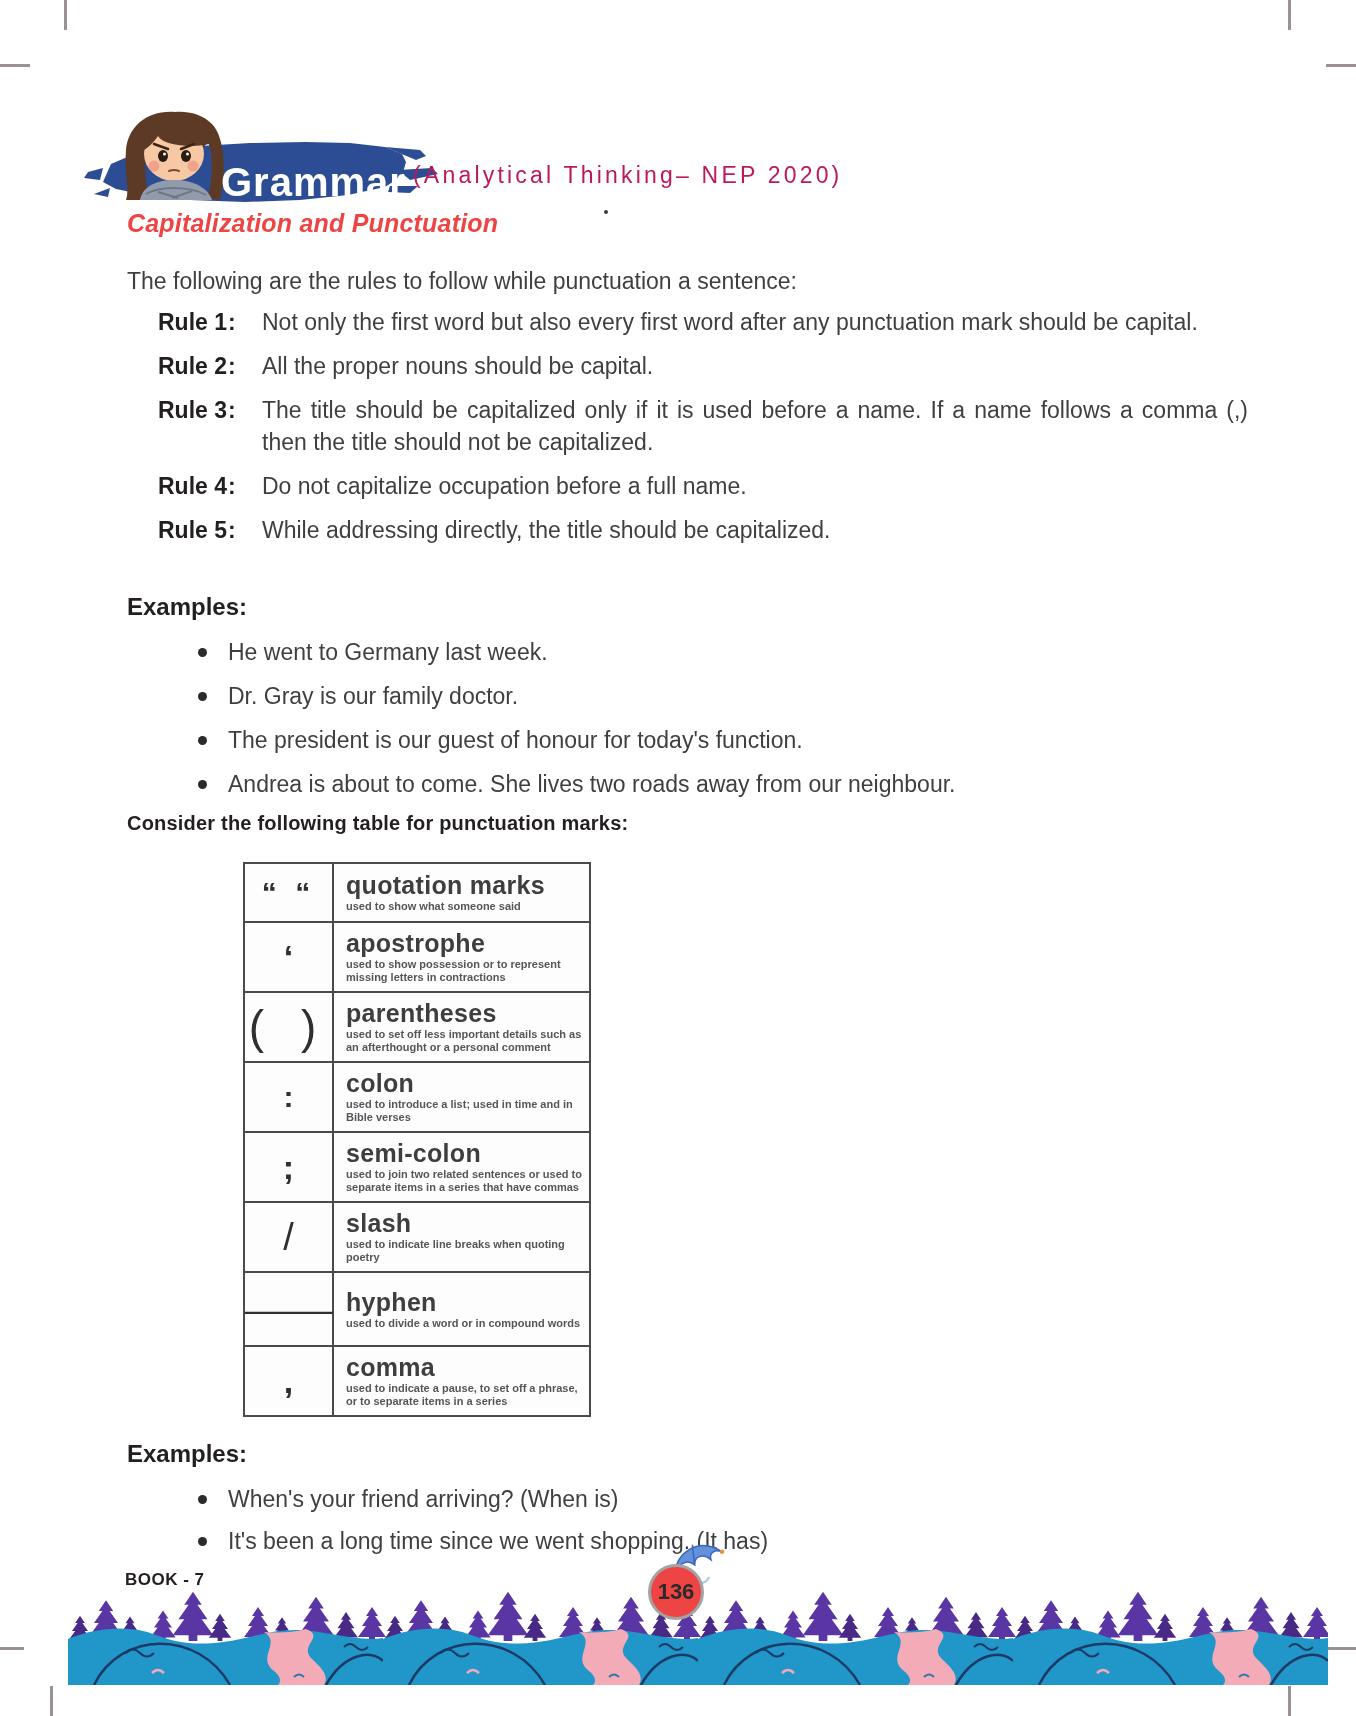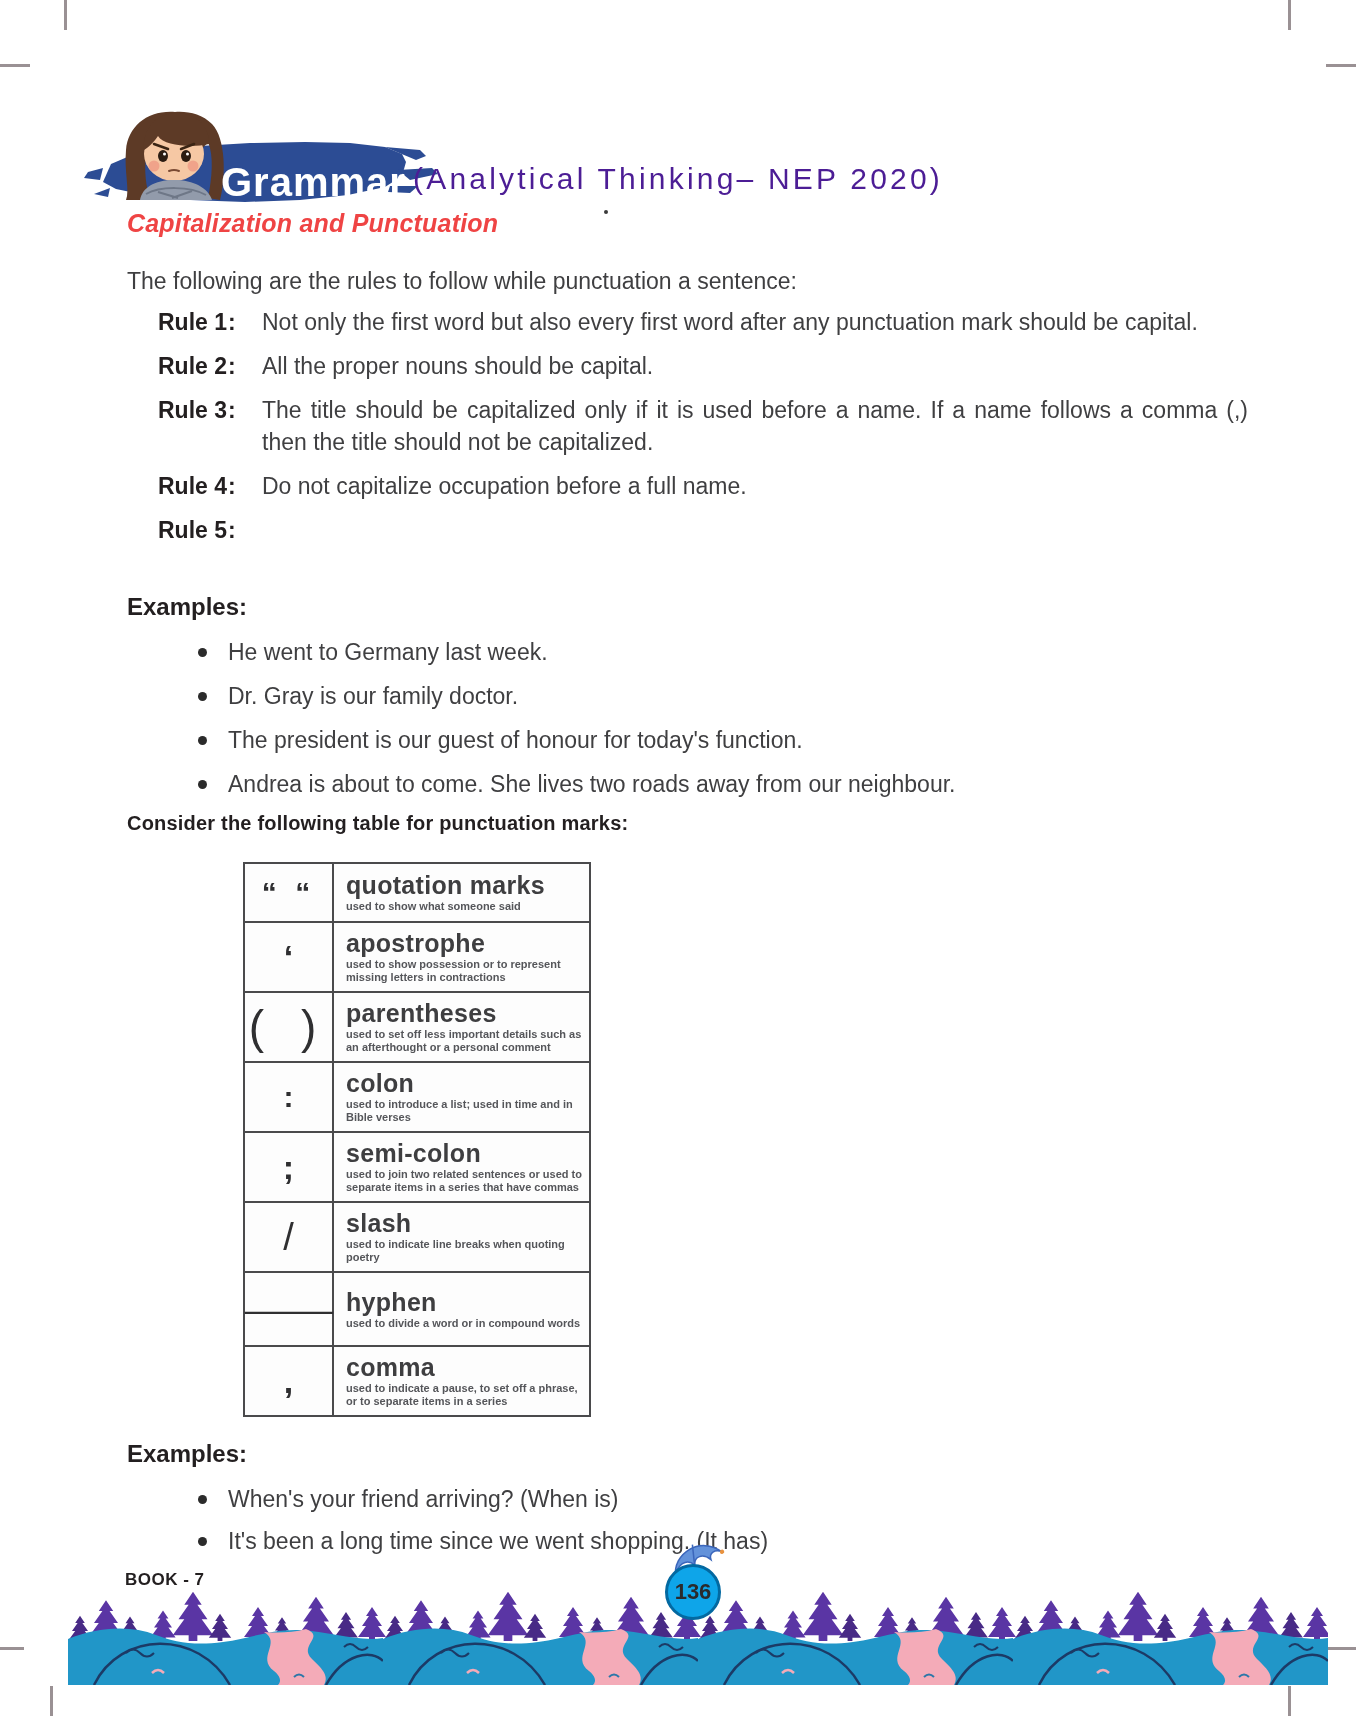--- a/index.html
+++ b/index.html
@@ -6,22 +6,22 @@
   #page{position:relative;width:1356px;height:1716px;background:#fff;overflow:hidden;
         font-family:"Liberation Sans", sans-serif;color:#3f3f41;}
 
   
   .crop{position:absolute;background:#9a9194;}
 
   
   #banner-svg{position:absolute;left:80px;top:98px;width:380px;height:118px;}
   #banner-title{position:absolute;left:221px;top:160px;font-size:40px;font-weight:bold;
       color:#ffffff;letter-spacing:1px;z-index:3;}
-  #subtitle{position:absolute;left:413px;top:162px;font-size:30px;letter-spacing:3.2px;
-      color:#4c1d95;}
+  #subtitle{position:absolute;left:413px;top:162px;font-size:23px;letter-spacing:3.2px;
+      color:#be185d;}
   #ink-dot{position:absolute;left:604px;top:210px;width:4px;height:4px;border-radius:50%;
       background:#3a3a3a;}
   #section-title{position:absolute;left:127px;top:209px;font-size:25px;font-weight:bold;
       font-style:italic;color:#ef4444;letter-spacing:.2px;}
 
   
   #intro{position:absolute;left:127px;top:265px;font-size:23px;line-height:32px;}
   #rules{position:absolute;left:127px;top:306px;width:1121px;}
   .rule{display:grid;grid-template-columns:101px 34px 986px;line-height:32px;
         font-size:23px;margin-bottom:12px;}
@@ -58,22 +58,22 @@
   #ptable tr:nth-child(7) .sym{display:inline-block;transform:scaleX(2.6);font-weight:400;}
   .term{font-size:25px;font-weight:bold;color:#3e3e40;line-height:26px;letter-spacing:.3px;}
   .desc{font-size:11px;font-weight:bold;color:#55565a;line-height:13px;margin-top:2px;}
 
   
   #book-label{position:absolute;left:125px;top:1570px;font-size:17px;font-weight:bold;
       color:#231f20;letter-spacing:.5px;z-index:4;}
   #border-illustration{position:absolute;left:68px;top:1583px;width:1260px;height:102px;}
   #page-badge{position:absolute;left:638px;top:1536px;width:96px;height:86px;z-index:5;}
   #badge-umbrella{position:absolute;left:26px;top:0px;width:66px;height:52px;}
-  #badge-circle{position:absolute;left:27px;top:28px;width:50px;height:50px;border-radius:50%;
-      background:#0ea5e9;border:3px solid #0369a1;display:flex;align-items:center;
+  #badge-circle{position:absolute;left:10px;top:28px;width:50px;height:50px;border-radius:50%;
+      background:#ef4444;border:3px solid #a3a3a3;display:flex;align-items:center;
       justify-content:center;}
   #badge-number{font-size:22px;font-weight:bold;color:#2a2a2c;}
 </style>
 </head>
 <body>
 
 <div id="page">
 
   <div class="crop" style="left:64px;top:0;width:3px;height:30px;"></div>
   <div class="crop" style="left:0;top:64px;width:30px;height:3px;"></div>
@@ -151,20 +151,21 @@
       <span class="txt">The title should be capitalized only if it is used before a name. If a name follows a comma (,) then the title should not be capitalized.</span>
     </div>
     <div class="rule">
       <span class="lbl">Rule 4</span>
       <span class="sep">:</span>
       <span class="txt">Do not capitalize occupation before a full name.</span>
     </div>
     <div class="rule">
       <span class="lbl">Rule 5</span>
       <span class="sep">:</span>
+      <span class="txt">While addressing directly, the title should be capitalized.</span>
     </div>
   </div>
 
   <div class="ex-block" id="examples-1" style="top:590px;">
     <div class="ex-heading">Examples:</div>
     <ul class="ex-list">
       <li>He went to Germany last week.</li>
       <li>Dr. Gray is our family doctor.</li>
       <li>The president is our guest of honour for today's function.</li>
       <li>Andrea is about to come. She lives two roads away from our neighbour.</li>

